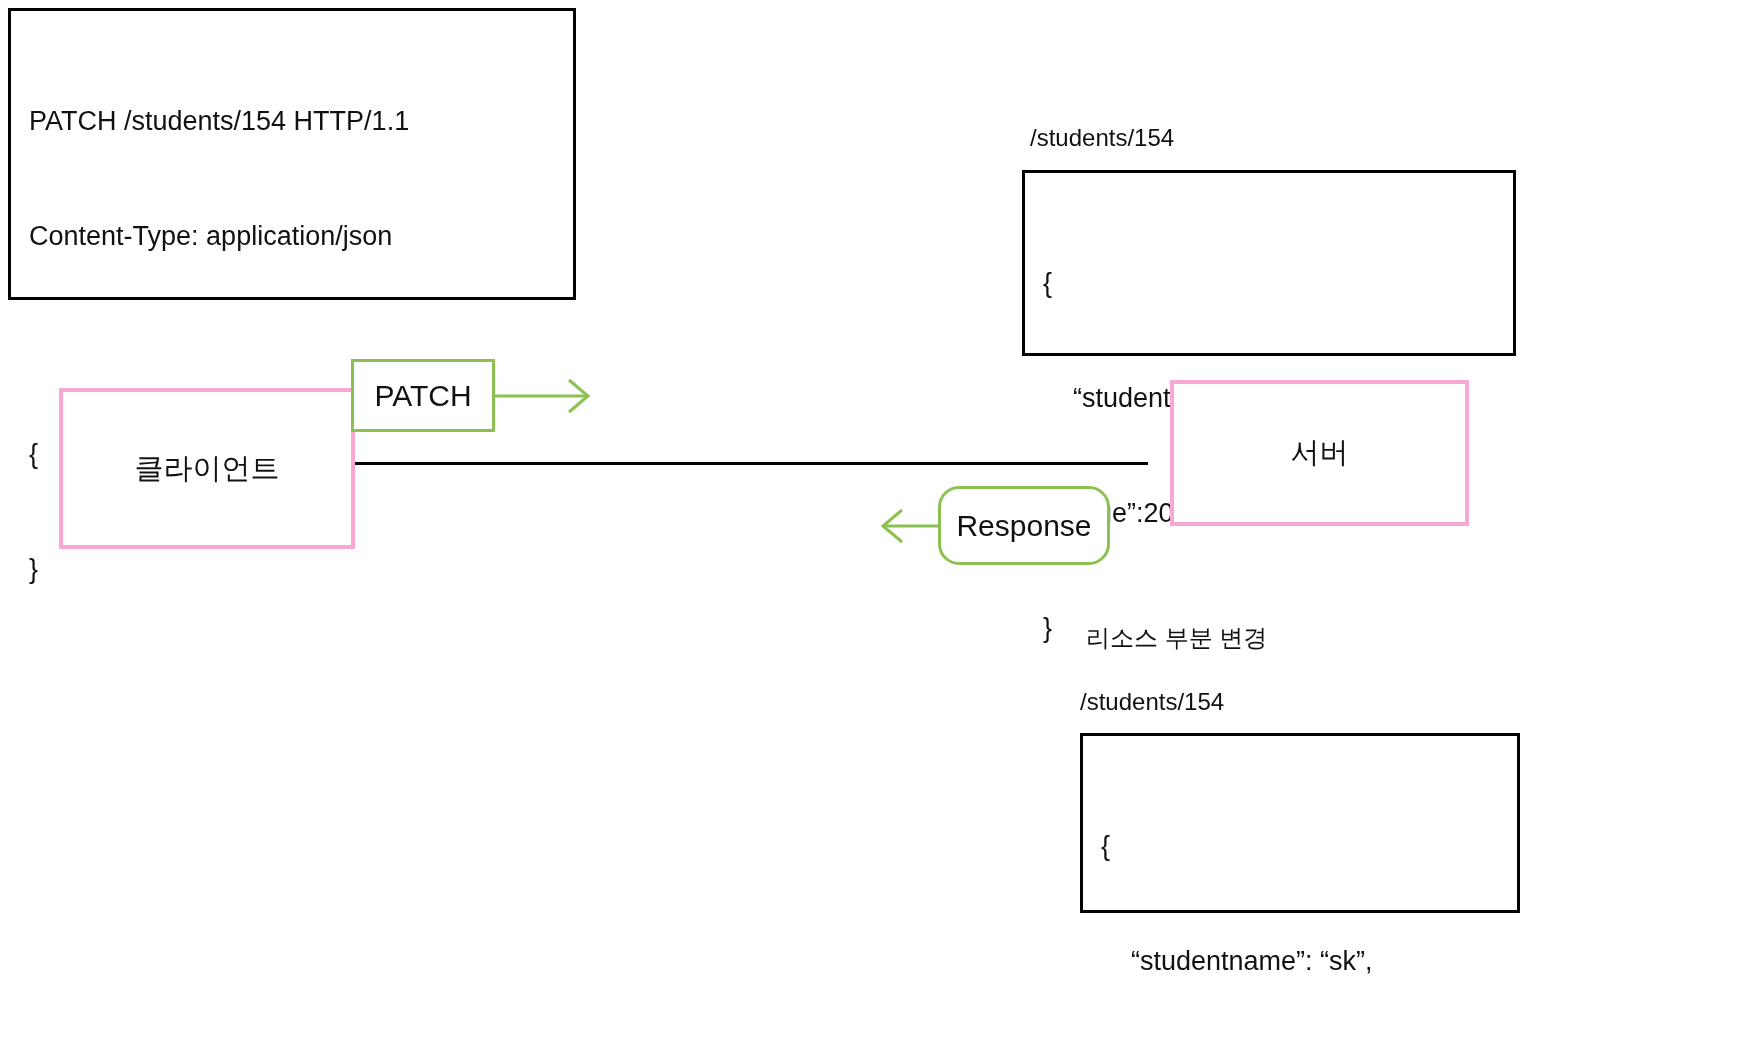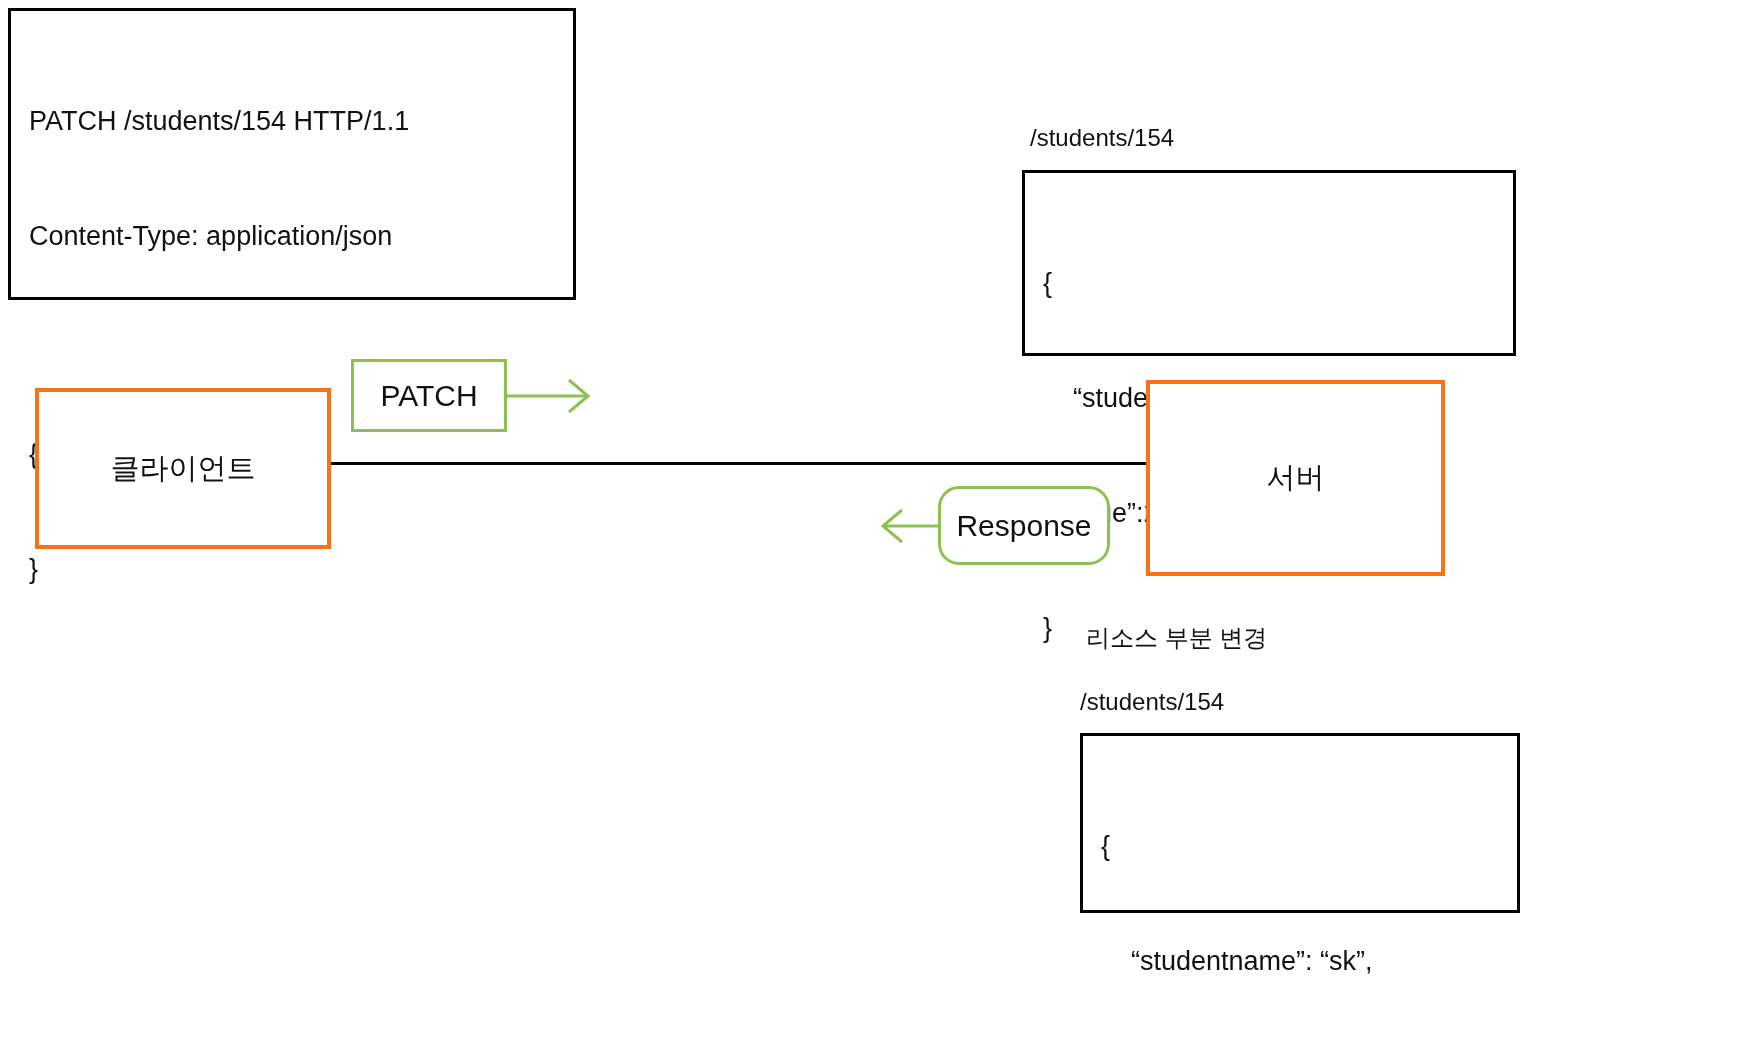--- a/index.html
+++ b/index.html
@@ -31,27 +31,28 @@
     font-size: 27px;
     line-height: 1.42;
     white-space: pre;
     color: #111111;
   }
   .code-line { white-space: pre; }
   .code-blank { height: 27px; }
 
   
   .node-box {
-    border: 4px solid #f97316;
+    border: 4px solid #f9a8d4;
     background: #ffffff;
     display: flex;
     align-items: center;
     justify-content: center;
     font-size: 29px;
     color: #111111;
+    margin-left: 24px;
   }
 
   
   .caption {
     font-size: 24px;
     color: #111111;
     white-space: pre;
   }
 
   
@@ -96,25 +97,25 @@
     <div class="code-line">    “age”:20</div>
     <div class="code-line">}</div>
   </div>
 
   <div class="abs connector" style="left:330px; top:462px; width:818px;"></div>
 
   <div class="abs node-box" style="left:35px; top:388px; width:296px; height:161px;">
     <span>클라이언트</span>
   </div>
 
-  <div class="abs node-box" style="left:1146px; top:380px; width:299px; height:196px;">
+  <div class="abs node-box" style="left:1146px; top:380px; width:299px; height:146px;">
     <span>서버</span>
   </div>
 
-  <div class="abs label-box" style="left:351px; top:359px; width:156px; height:73px;">
+  <div class="abs label-box" style="left:351px; top:359px; width:144px; height:73px;">
     <span>PATCH</span>
   </div>
 
   <div class="abs" style="left:495px; top:372px; width:100px; height:48px;">
     <svg class="arrow-svg" width="100" height="48" viewBox="0 0 100 48">
       <line x1="0" y1="24" x2="92" y2="24" stroke="#8CC152" stroke-width="3"></line>
       <polyline points="74,8 93,24 74,40" fill="none" stroke="#8CC152" stroke-width="3" stroke-linecap="butt" stroke-linejoin="miter"></polyline>
     </svg>
   </div>
 

